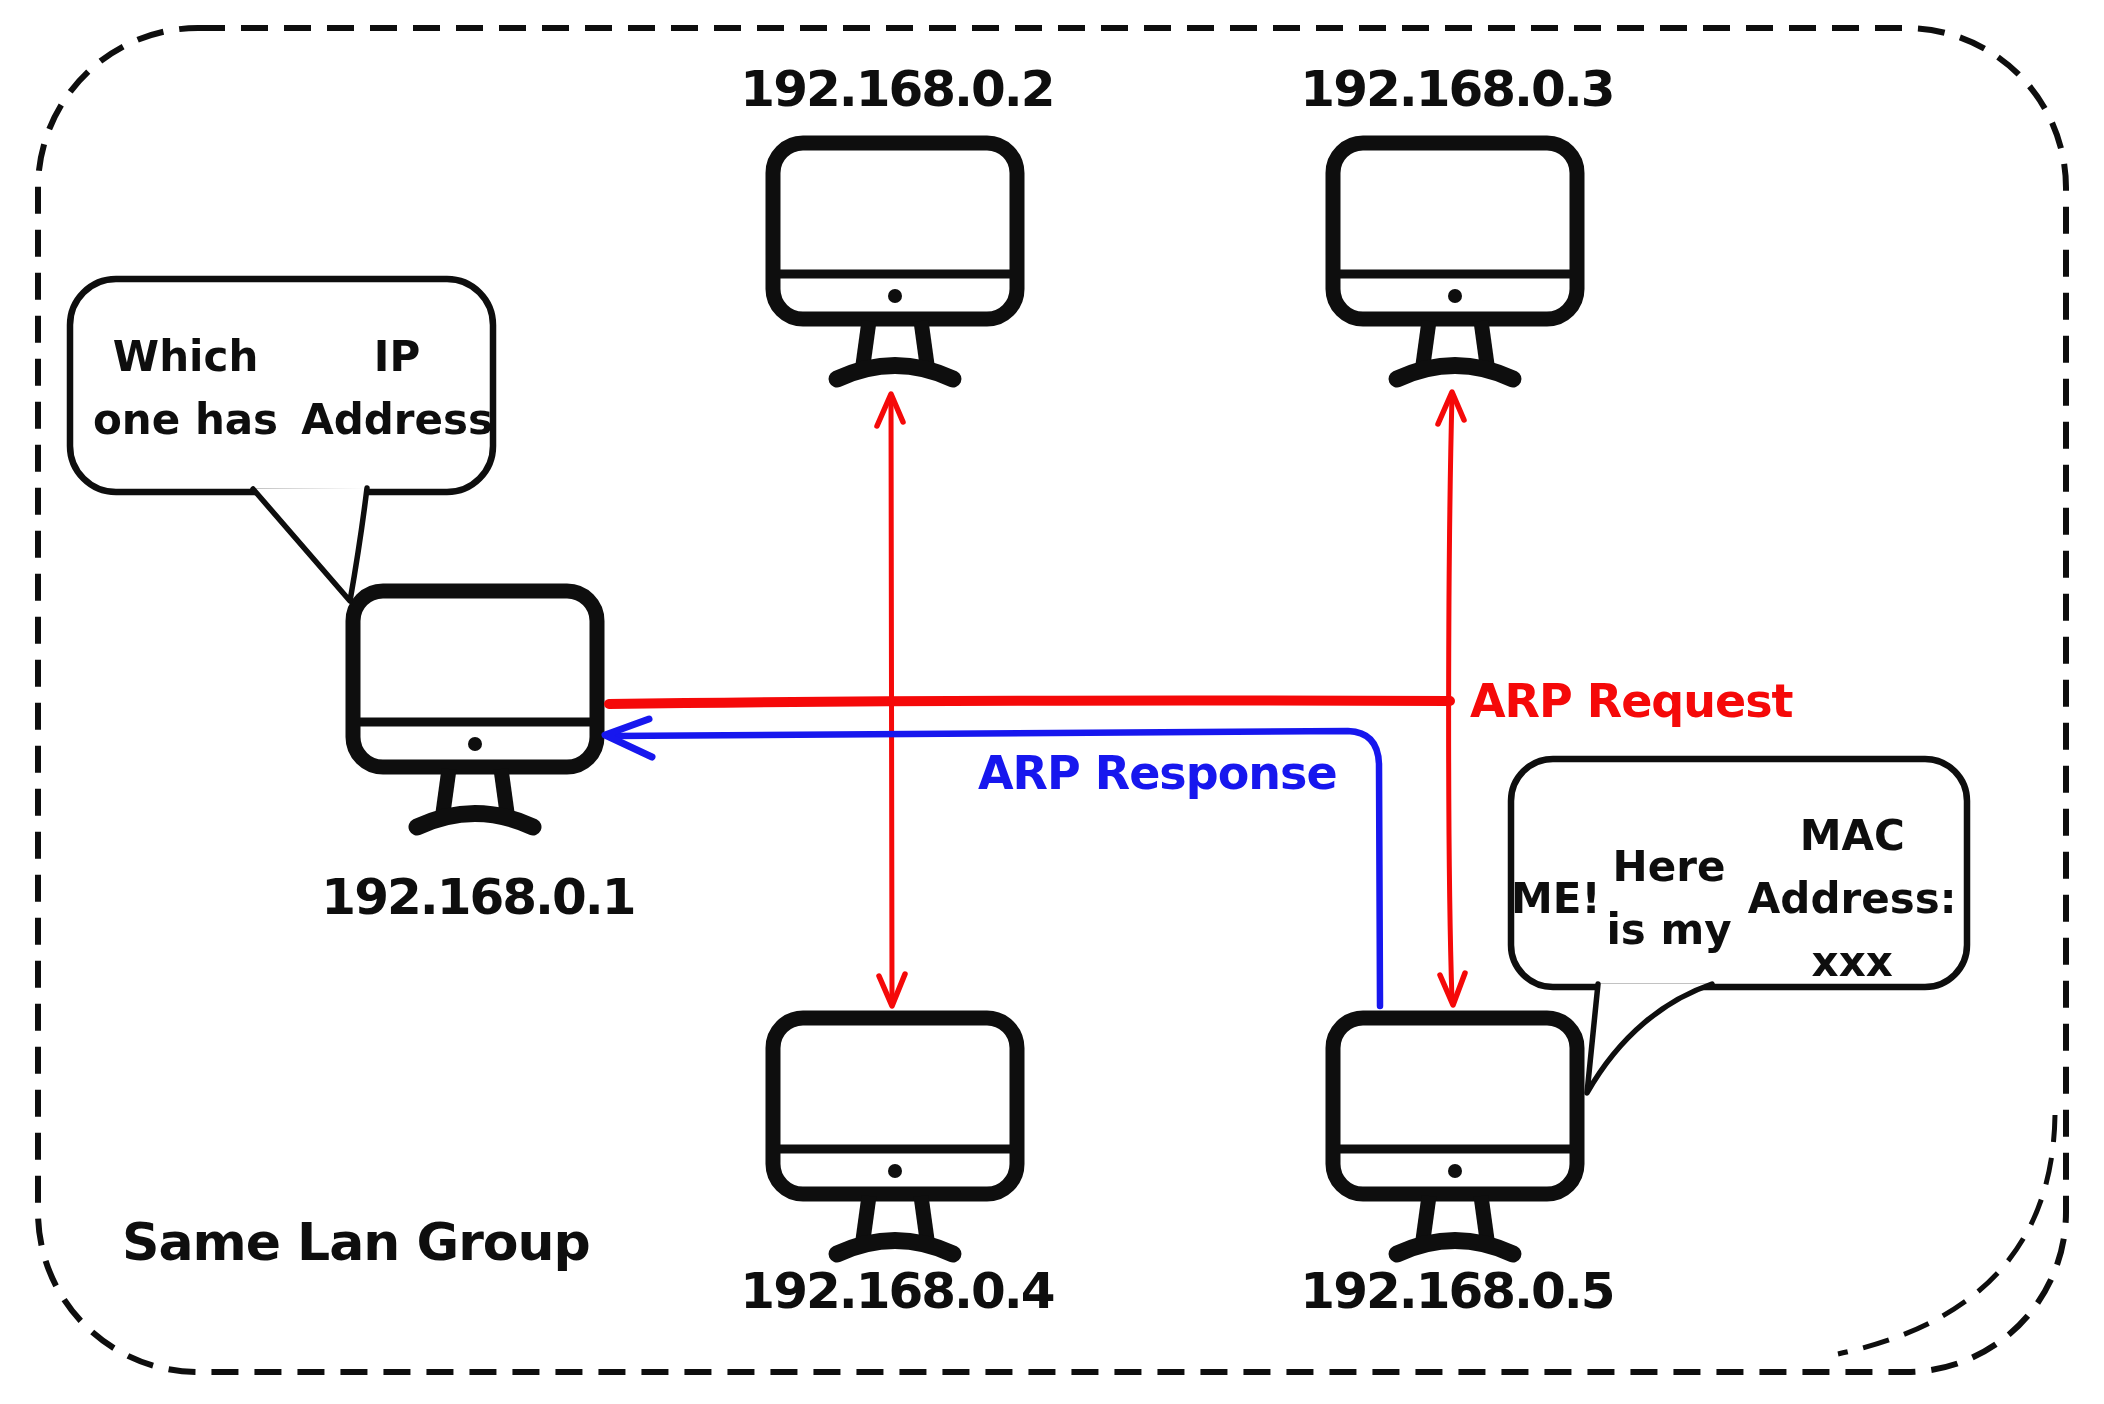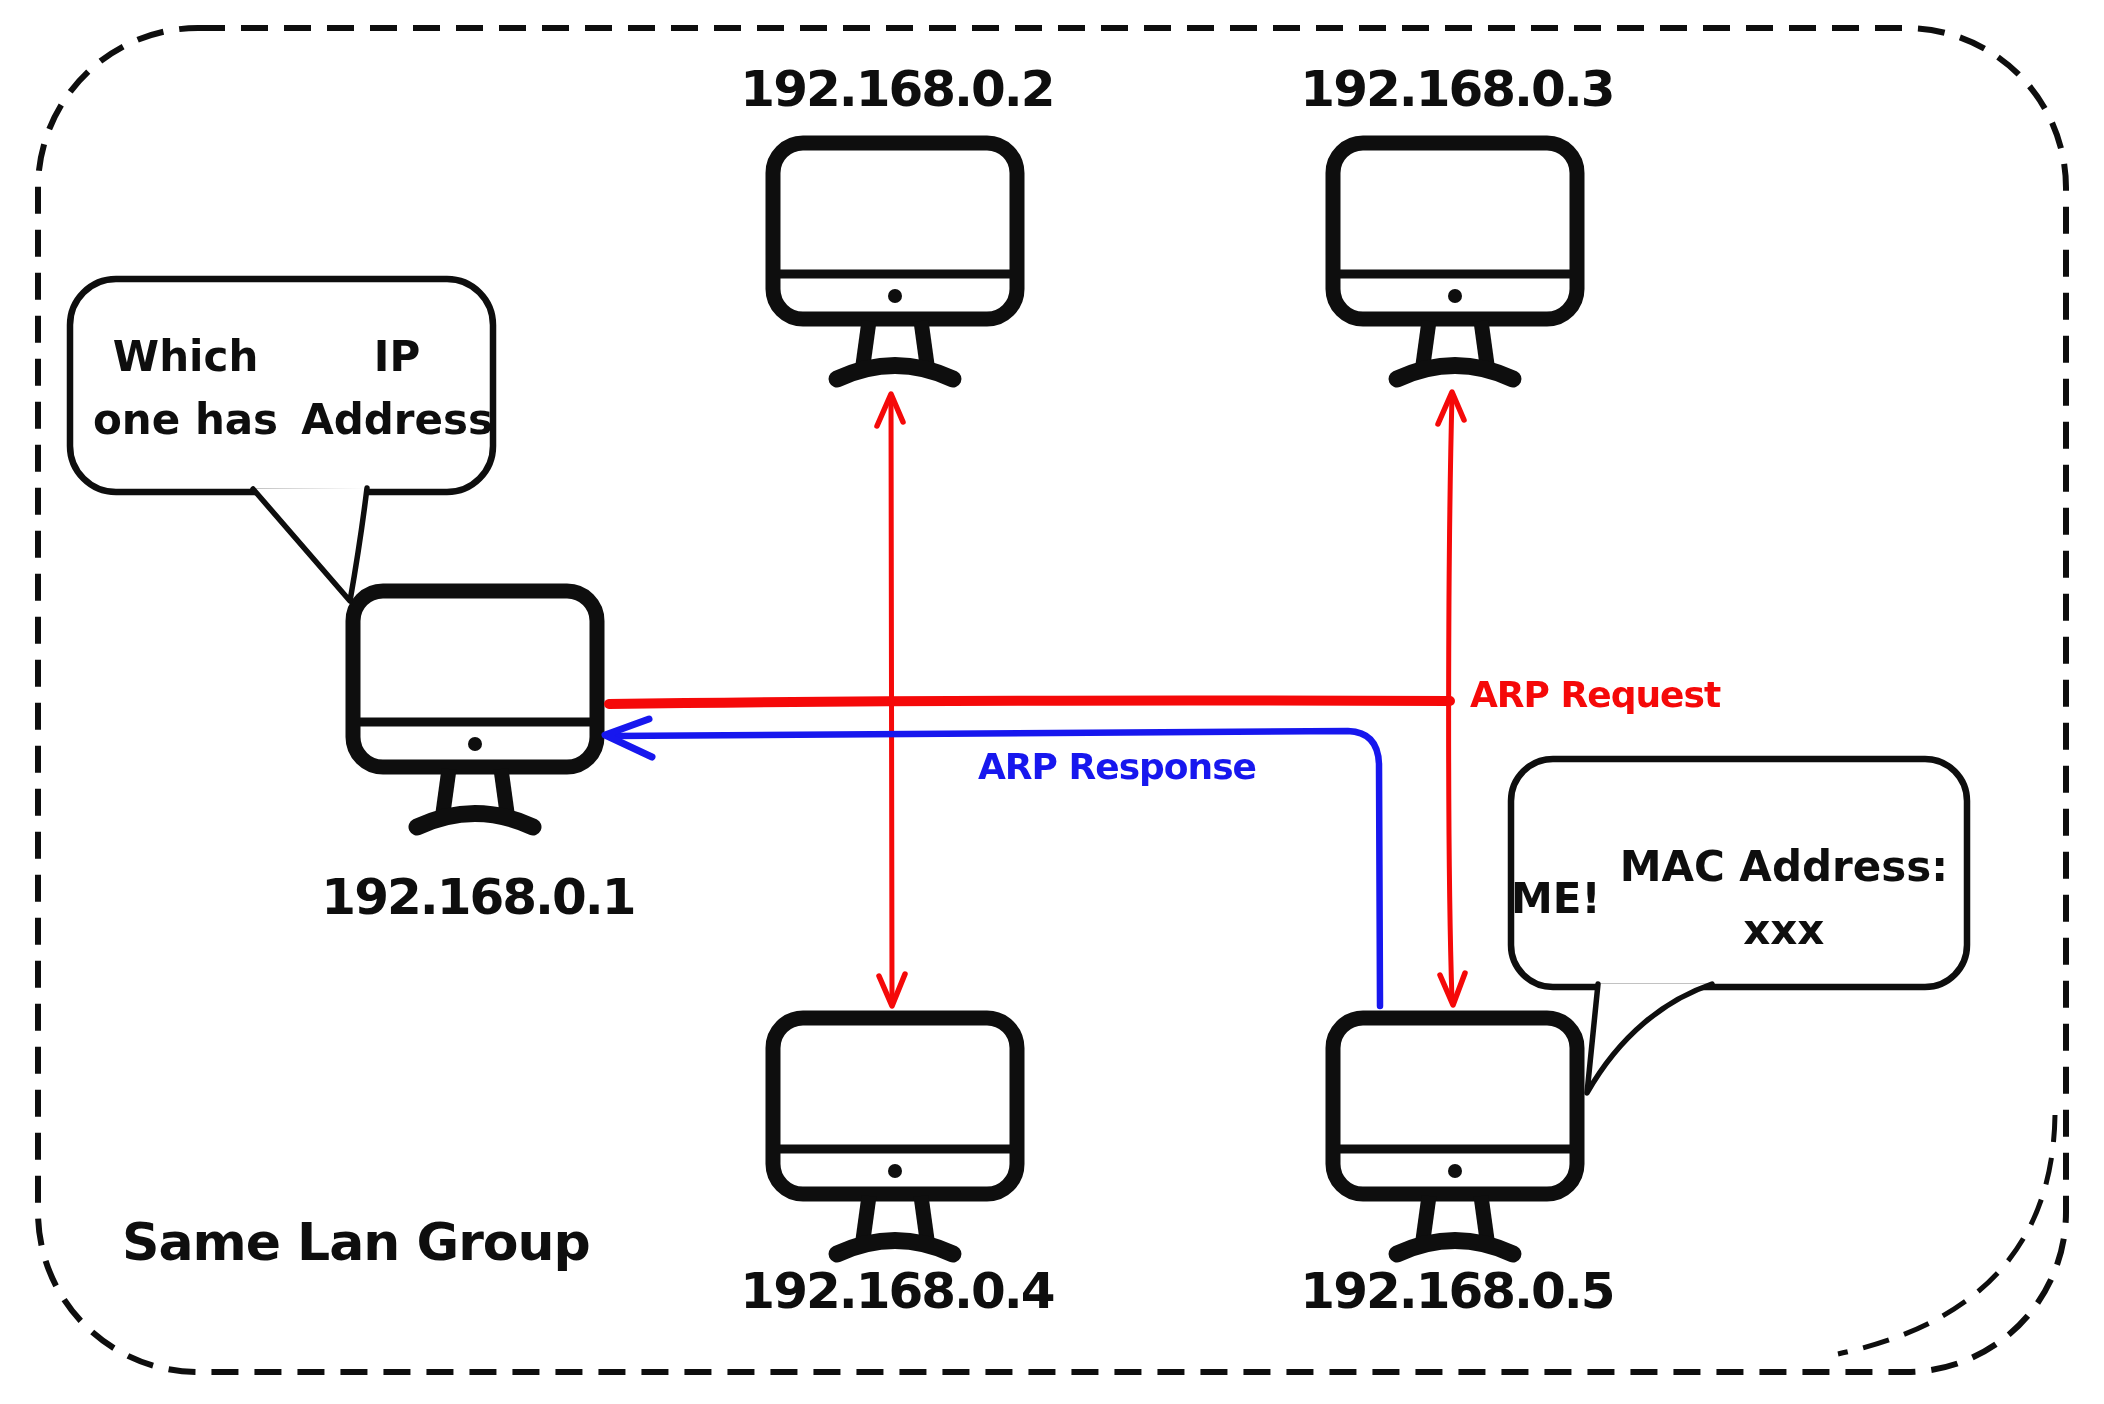--- a/index.html
+++ b/index.html
@@ -9,21 +9,21 @@
   svg.art{position:absolute;left:0;top:0;display:block;}
 
   
   #monitor rect, #monitor line, #monitor path{stroke:#0e0e0e;}
   #monitor rect{fill:#ffffff;}
   #monitor circle{fill:#0e0e0e;}
 
   .txt{position:absolute;white-space:nowrap;font-weight:600;color:#0e0e0e;}
   .ip{font-size:50px;letter-spacing:-2px;transform:translateX(-50%);}
   .group{font-size:52px;letter-spacing:-1px;}
-  .arp{font-size:36px;font-weight:700;letter-spacing:-1px;}
+  .arp{font-size:46px;font-weight:700;letter-spacing:-1px;}
   .arp.red{color:#f50909;}
   .arp.blue{color:#1717ee;}
 
   .bubble-text{position:absolute;display:flex;flex-direction:row;
                align-items:center;justify-content:center;text-align:center;
                font-size:42px;font-weight:600;line-height:1.5;color:#0e0e0e;}
 </style>
 </head>
 <body>
 
@@ -90,20 +90,21 @@
   <div class="txt ip" style="left:478px; top:868px;">192.168.0.1</div>
   <div class="txt ip" style="left:897px; top:1262px;">192.168.0.4</div>
   <div class="txt ip" style="left:1457px; top:1262px;">192.168.0.5</div>
 
   <div class="bubble-text" style="left:70px; top:288px; width:423px; height:200px;">
     <div>Which one has</div>
     <div>IP Address</div>
   </div>
   <div class="bubble-text" style="left:1511px; top:792px; width:456px; height:212px;">
     <div>ME!</div>
+    <div>Here is my</div>
     <div>MAC Address: xxx</div>
   </div>
 
   <div class="txt arp red" style="left:1470px; top:674px;">ARP Request</div>
   <div class="txt arp blue" style="left:978px; top:746px;">ARP Response</div>
 
   <div class="txt group" style="left:122px; top:1212px;">Same Lan Group</div>
 </div>
 
 </body></html>

